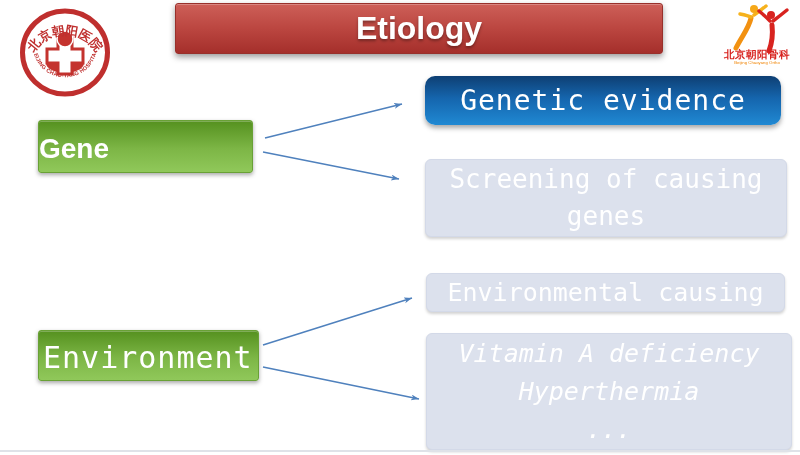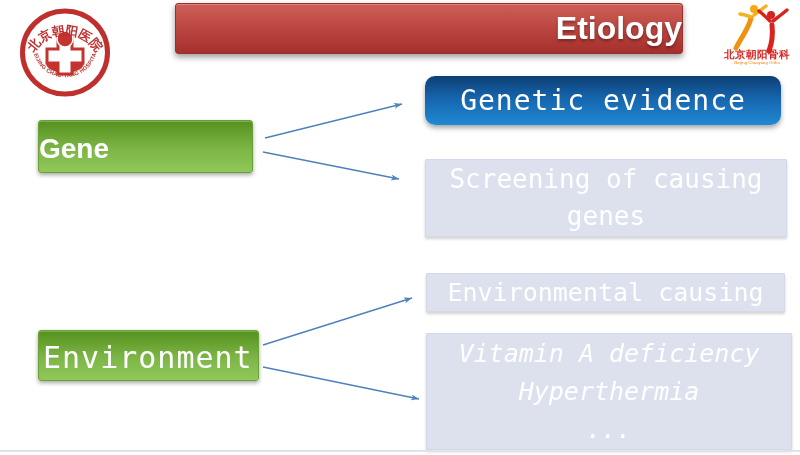--- a/index.html
+++ b/index.html
@@ -4,21 +4,21 @@
 <style>
   html,body{margin:0;padding:0;background:#fff;}
   .slide{position:relative;width:800px;height:455px;background:#fff;overflow:hidden;
          font-family:"Liberation Sans",sans-serif;}
 
   
   .banner{position:absolute;left:175px;top:3px;width:486px;height:49px;
     background:linear-gradient(180deg,#cd5f58 0%,#bc4741 48%,#a52f2b 100%);
     border:1px solid #98302b;border-radius:3px;
     box-shadow:0 3px 6px rgba(0,0,0,.40), inset 0 1px 0 rgba(255,255,255,.25);
-    display:flex;align-items:center;justify-content:flex-end;padding-left:20px;}
+    display:flex;align-items:center;justify-content:center;}
   .banner span{color:#fff;font-weight:bold;font-size:32px;
     text-shadow:0 2px 3px rgba(0,0,0,.35);}
 
   
   .seal{position:absolute;left:20px;top:8px;}
   .ortho{position:absolute;left:700px;top:2px;}
 
   
   .node{position:absolute;display:flex;align-items:center;color:#fff;box-sizing:border-box;}
   .green{background:linear-gradient(180deg,#55911f 0%,#7db646 55%,#90c85a 100%);
@@ -29,21 +29,21 @@
   #environment{left:38px;top:330px;width:221px;height:51px;
     font-family:"DejaVu Sans Mono",monospace;font-size:30px;letter-spacing:1px;
     padding-left:4px;padding-top:3px;}
 
   .mono{font-family:"DejaVu Sans Mono",monospace;}
   #genetic-evidence{left:425px;top:76px;width:356px;height:49px;
     background:linear-gradient(180deg,#0e3f73 0%,#1565ad 45%,#2089d3 100%);
     border-radius:10px;box-shadow:0 3px 5px rgba(0,0,0,.35);
     justify-content:center;font-size:28px;letter-spacing:1px;}
 
-  .grayBox{background:#dce1ed;border:1px solid #d3d9e8;border-radius:1px;
+  .grayBox{background:#dce1ed;border:1px solid #d3d9e8;border-radius:6px;
     box-shadow:0 2px 3px rgba(0,0,0,.18);color:#fff;text-align:center;
     flex-direction:column;justify-content:center;}
   #screening{left:425px;top:159px;width:362px;height:78px;font-size:26px;line-height:37px;}
   #environmental-evidence{left:426px;top:273px;width:359px;height:39px;
     font-size:25px;justify-content:center;flex-direction:row;}
   #vitamin{left:426px;top:333px;width:366px;height:117px;font-size:25px;line-height:38px;font-style:italic;}
 
   
   #arrows{position:absolute;left:0;top:0;width:800px;height:455px;pointer-events:none;}
   .arrow{stroke:#4f81bd;stroke-width:1.5;fill:none;}

